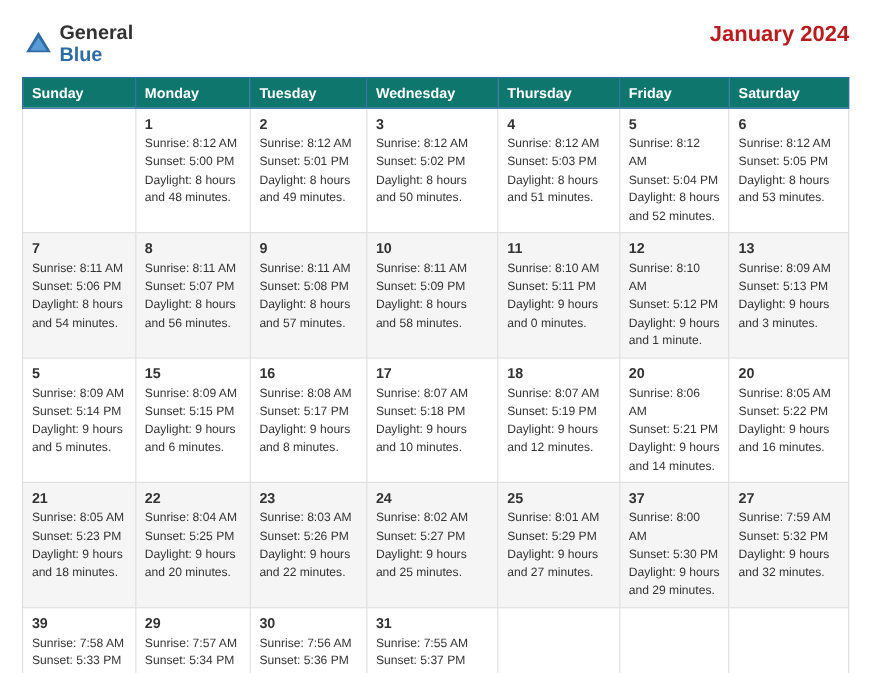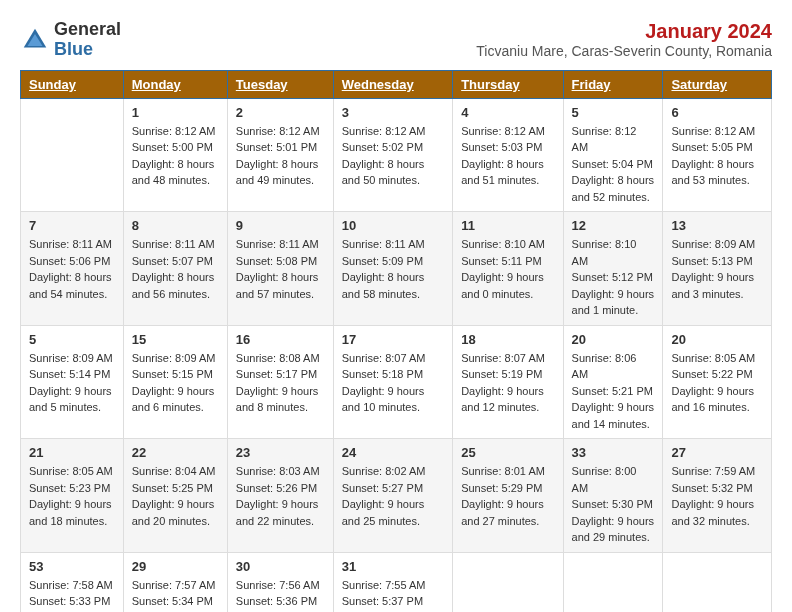--- a/index.html
+++ b/index.html
@@ -50,23 +50,22 @@
     }
     .location-title {
       font-size: 14px;
       color: #555;
     }
     table {
       width: 100%;
       border-collapse: collapse;
     }
     thead tr {
-      background-color: #a16207;
+      background-color: #0f766e;
       color: #fff;
-      text-decoration: underline;
     }
     thead th {
       padding: 6px 8px;
       font-size: 13px;
       font-weight: bold;
       text-align: left;
       border: 1px solid #2e6da4;
     }
     tbody tr {
       border-bottom: 1px solid #ccc;
@@ -110,21 +109,20 @@
       <polygon points="20,5 35,30 5,30" fill="#2e6da4"></polygon>
       <polygon points="20,12 30,28 10,28" fill="#5b9bd5"></polygon>
     </svg>
     <div class="logo-text">
       <span class="logo-general">General</span>
       <span class="logo-blue">Blue</span>
     </div>
   </div>
   <div class="title-block">
     <div class="month-title">January 2024</div>
-    <div class="location-title">Ticvaniu Mare, Caras-Severin County, Romania</div>
   </div>
 </div>
 
 <table>
   <thead>
     <tr>
     <th>Sunday</th>
         <th>Monday</th>
         <th>Tuesday</th>
         <th>Wednesday</th>
@@ -236,31 +234,31 @@
         </td>
         <td>
           <span class="day-number">24</span>
           <div class="day-info">Sunrise: 8:02 AM<br>Sunset: 5:27 PM<br>Daylight: 9 hours and 25 minutes.</div>
         </td>
         <td>
           <span class="day-number">25</span>
           <div class="day-info">Sunrise: 8:01 AM<br>Sunset: 5:29 PM<br>Daylight: 9 hours and 27 minutes.</div>
         </td>
         <td>
-          <span class="day-number">33</span>
+          <span class="day-number">37</span>
           <div class="day-info">Sunrise: 8:00 AM<br>Sunset: 5:30 PM<br>Daylight: 9 hours and 29 minutes.</div>
         </td>
         <td>
           <span class="day-number">27</span>
           <div class="day-info">Sunrise: 7:59 AM<br>Sunset: 5:32 PM<br>Daylight: 9 hours and 32 minutes.</div>
         </td>
       </tr>
       <tr>
         <td>
-          <span class="day-number">53</span>
+          <span class="day-number">39</span>
           <div class="day-info">Sunrise: 7:58 AM<br>Sunset: 5:33 PM<br>Daylight: 9 hours and 34 minutes.</div>
         </td>
         <td>
           <span class="day-number">29</span>
           <div class="day-info">Sunrise: 7:57 AM<br>Sunset: 5:34 PM<br>Daylight: 9 hours and 36 minutes.</div>
         </td>
         <td>
           <span class="day-number">30</span>
           <div class="day-info">Sunrise: 7:56 AM<br>Sunset: 5:36 PM<br>Daylight: 9 hours and 39 minutes.</div>
         </td>

